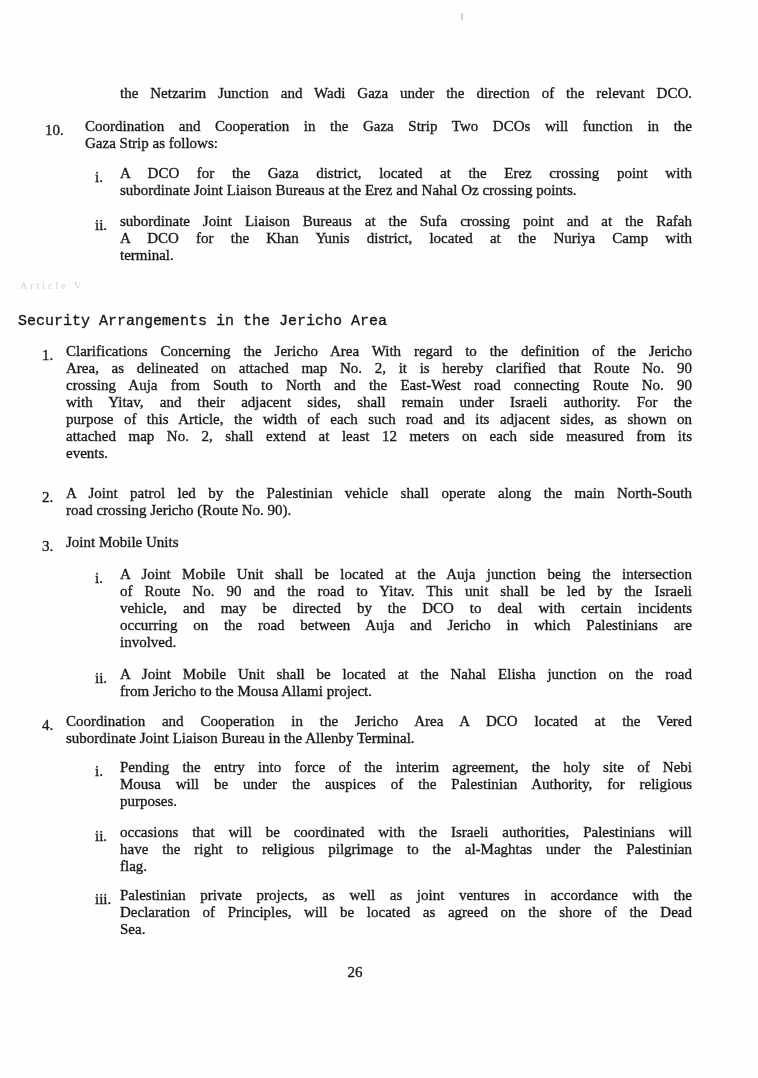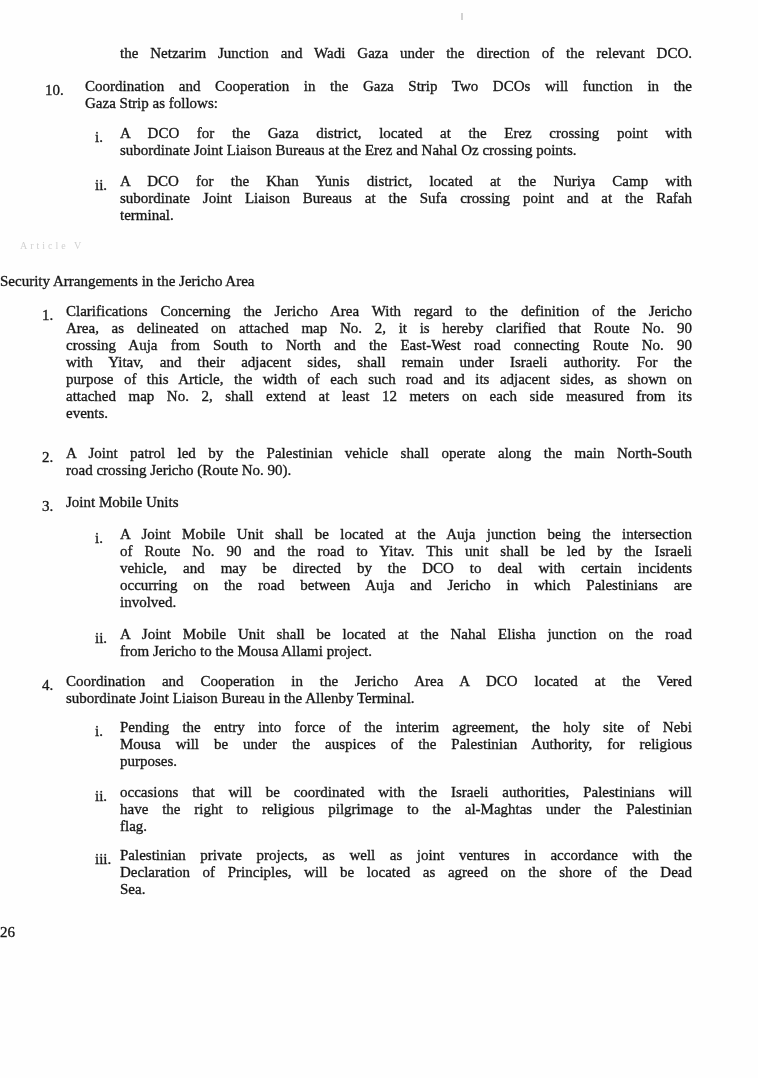--- a/index.html
+++ b/index.html
@@ -5,21 +5,21 @@
   html, body {
     margin: 0;
     padding: 0;
     background: #ffffff;
   }
   .page {
     position: relative;
     width: 758px;
     height: 1078px;
     box-sizing: border-box;
-    padding-top: 45px;
+    padding-top: 85px;
     background: #fefefe;
     overflow: hidden;
     font-family: "Liberation Serif", "DejaVu Serif", serif;
     font-size: 15px;
     line-height: 17px;
     color: #171717;
     -webkit-text-stroke: 0.32px currentColor;
   }
   .line { text-align: justify; text-align-last: justify; }
   .line-last { text-align-last: left; }
@@ -48,25 +48,26 @@
   .faint-annotation {
     margin-left: 20px;
     height: 17px;
     color: #b8b8b8;
     opacity: 0.65;
     filter: blur(0.6px);
     font-size: 10px;
     letter-spacing: 3px;
     -webkit-text-stroke: 0;
   }
-  .section-heading { width: 674px; }
+  .section-heading { margin-left: 18px; width: 674px; font-family: Liberation Mono, monospace; }
 
   .page-number {
     margin-top: 26px;
     width: 710px;
+    text-align: center;
   }
   .artifact-top {
     position: absolute;
     left: 461px;
     top: 13px;
     width: 2px;
     height: 7px;
     background: #d2d2d2;
   }
 </style>
@@ -93,22 +94,22 @@
     <span class="num">i.</span>
     <div>
         <div class="line">A DCO for the Gaza district, located at the Erez crossing point with</div>
         <div class="line line-last">subordinate Joint Liaison Bureaus at the Erez and Nahal Oz crossing points.</div>
       </div>
   </div>
 
   <div class="block sub mb13">
     <span class="num">ii.</span>
     <div>
+        <div class="line">subordinate Joint Liaison Bureaus at the Sufa crossing point and at the Rafah</div>
         <div class="line">A DCO for the Khan Yunis district, located at the Nuriya Camp with</div>
-        <div class="line">subordinate Joint Liaison Bureaus at the Sufa crossing point and at the Rafah</div>
         <div class="line line-last">terminal.</div>
       </div>
   </div>
 
   <div class="faint-annotation mb19">Article V</div>
 
   <div class="section-heading mb13">Security Arrangements in the Jericho Area</div>
 
   <div class="block item mb23">
     <span class="num">1.</span>

